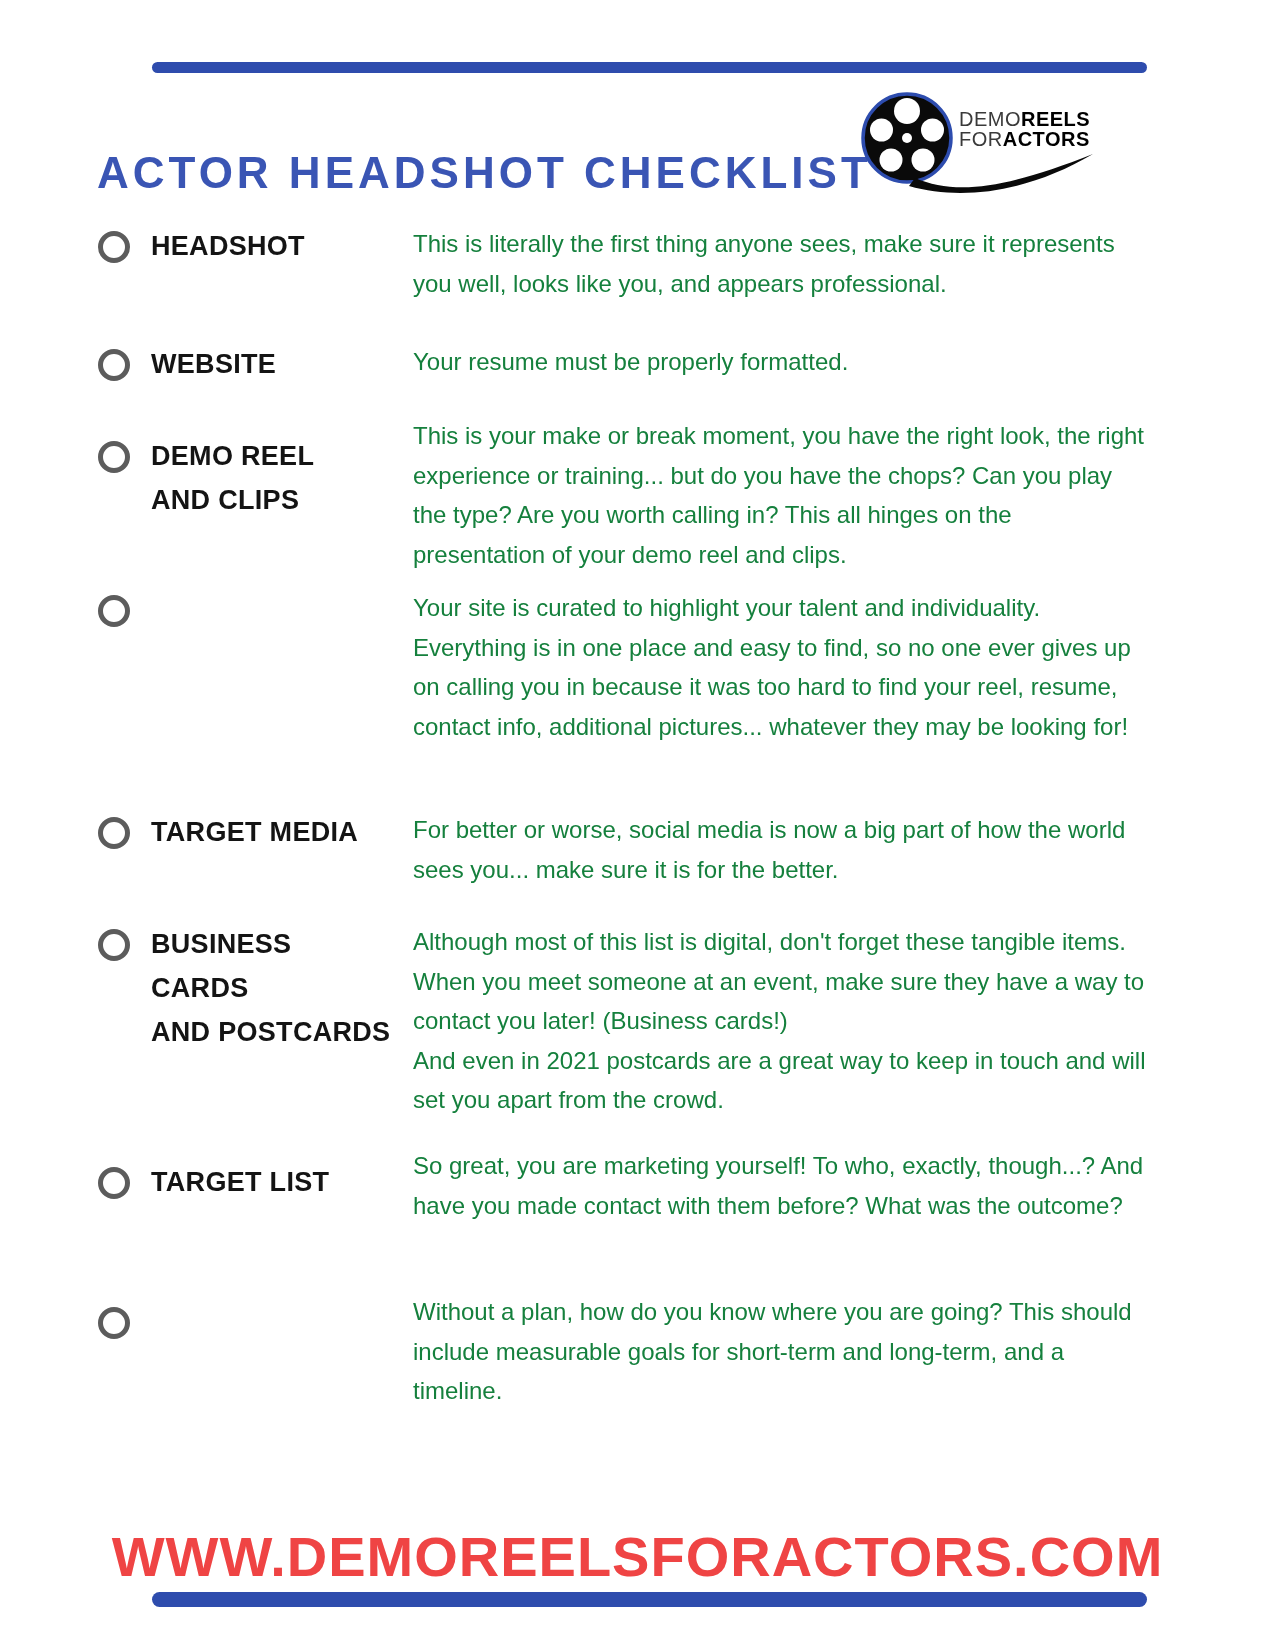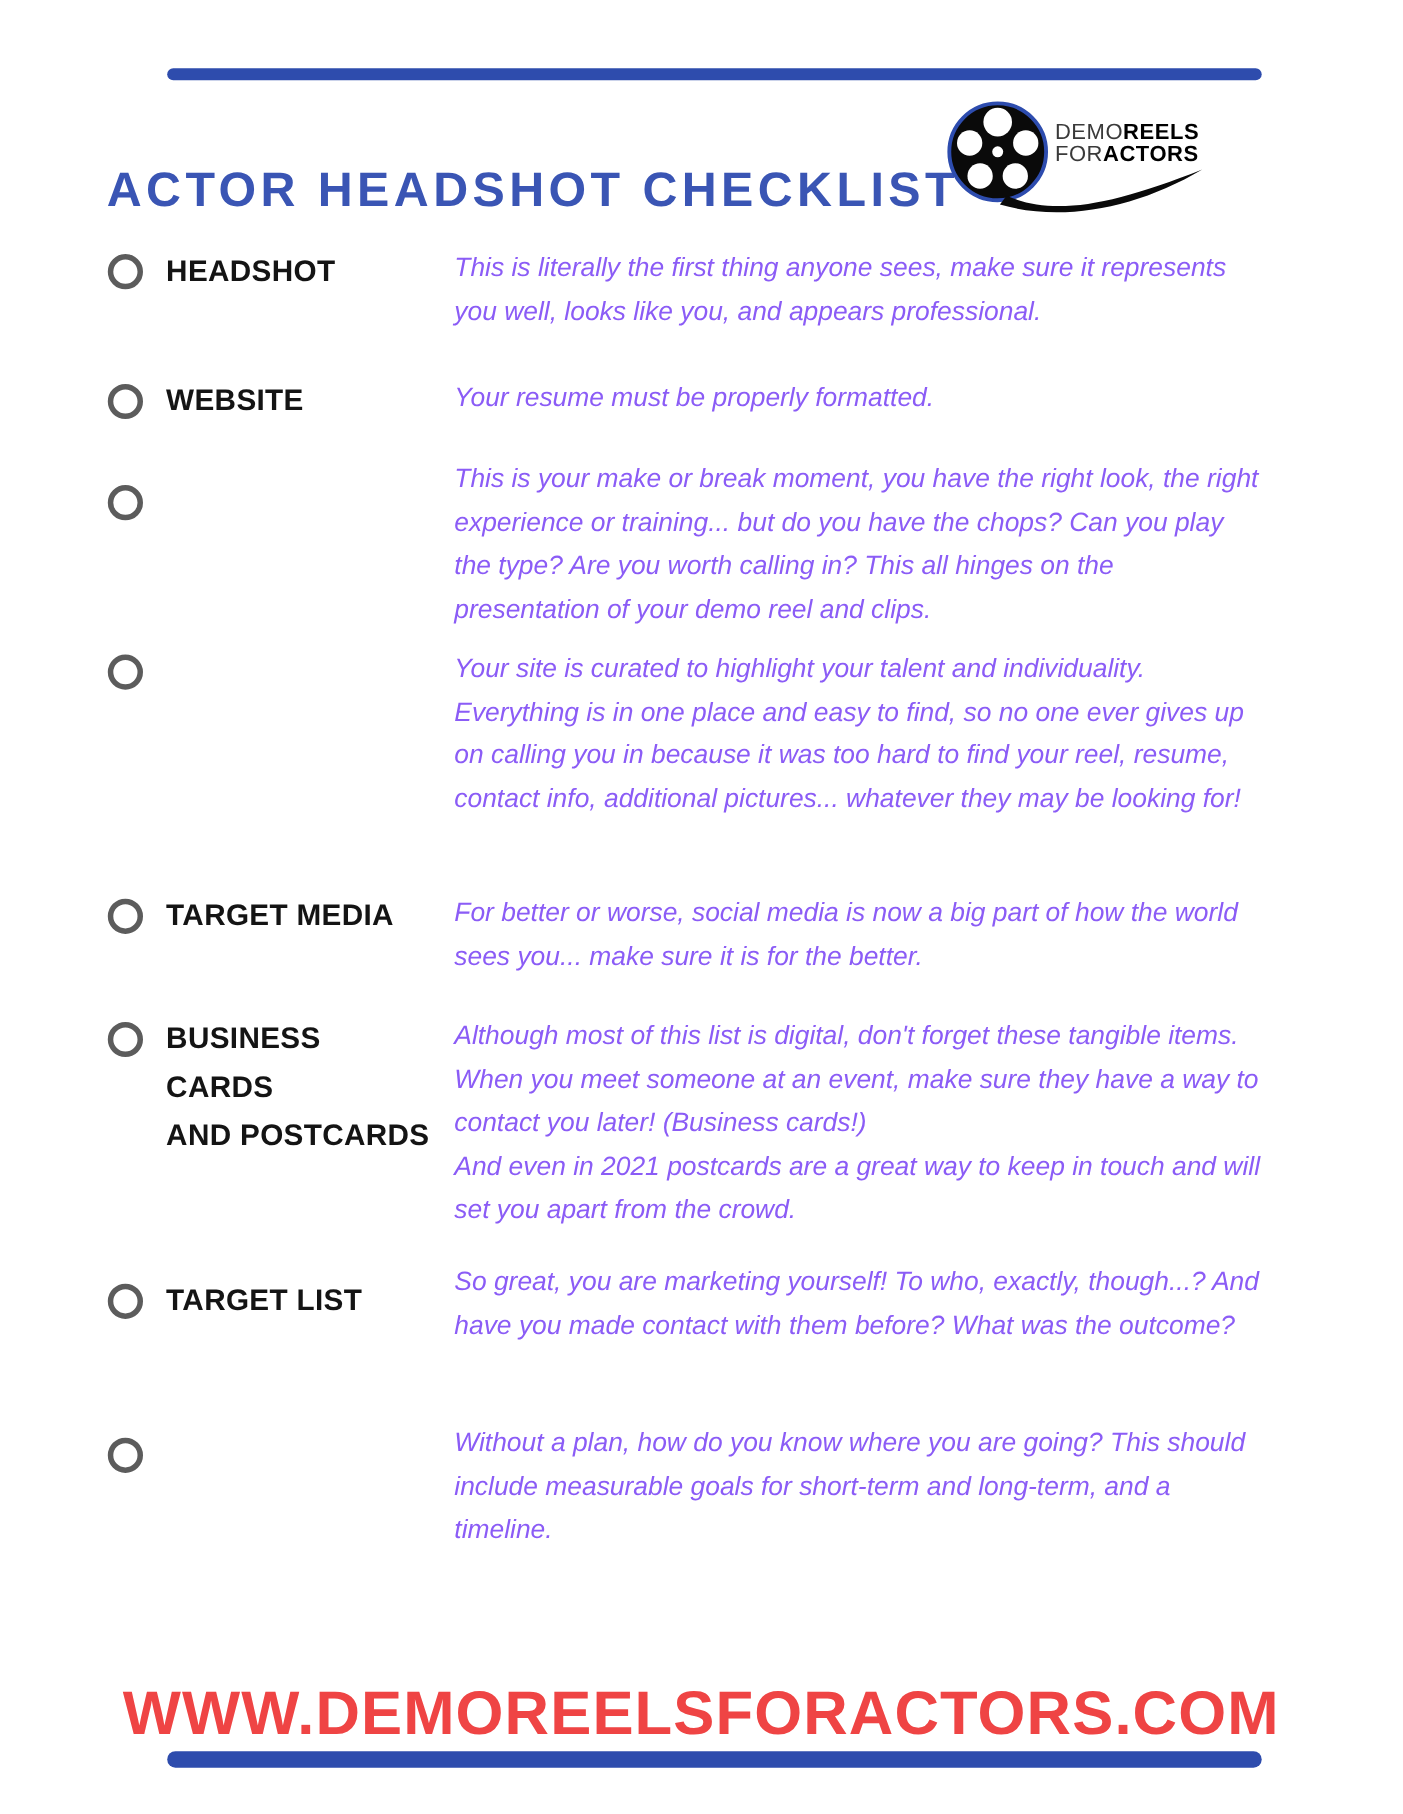--- a/index.html
+++ b/index.html
@@ -36,22 +36,22 @@
     flex:none;width:22px;height:22px;margin-top:7px;
     border:5px solid #5c5c5c;border-radius:50%;background:#ffffff;
     box-sizing:content-box;cursor:pointer;
   }
   .label{
     font-size:27px;font-weight:700;color:#141414;
     line-height:44px;letter-spacing:0.3px;white-space:pre-line;width:245px;
   }
   .desc{
     position:absolute;left:413px;top:0;width:735px;
-    font-size:24px;font-weight:400;color:#8b5cf6;
-    line-height:39.5px;white-space:pre-line;font-style:italic;
+    font-size:24px;font-weight:400;color:#15803d;
+    line-height:39.5px;white-space:pre-line;
   }
 
   .footer-url{
     position:absolute;left:0;top:1524px;width:1275px;text-align:center;
     font-size:56px;font-weight:700;letter-spacing:1px;color:#ef4444;
     white-space:nowrap;cursor:pointer;
   }
   .bottom-bar{
     position:absolute;left:152px;top:1592px;width:995px;height:15px;
     border-radius:8px;background:#2e4cad;
@@ -101,20 +101,22 @@
     <div class="label-col">
       <span class="circle"></span>
       <div class="label">WEBSITE</div>
     </div>
     <div class="desc">Your resume must be properly formatted.</div>
   </div>
 
   <div class="row r3">
     <div class="label-col">
       <span class="circle"></span>
+      <div class="label">DEMO REEL
+AND CLIPS</div>
     </div>
     <div class="desc">This is your make or break moment, you have the right look, the right experience or training... but do you have the chops? Can you play the type? Are you worth calling in? This all hinges on the presentation of your demo reel and clips.</div>
   </div>
 
   <div class="row r4">
     <div class="label-col">
       <span class="circle"></span>
     </div>
     <div class="desc">Your site is curated to highlight your talent and individuality. Everything is in one place and easy to find, so no one ever gives up on calling you in because it was too hard to find your reel, resume, contact info, additional pictures... whatever they may be looking for!</div>
   </div>

